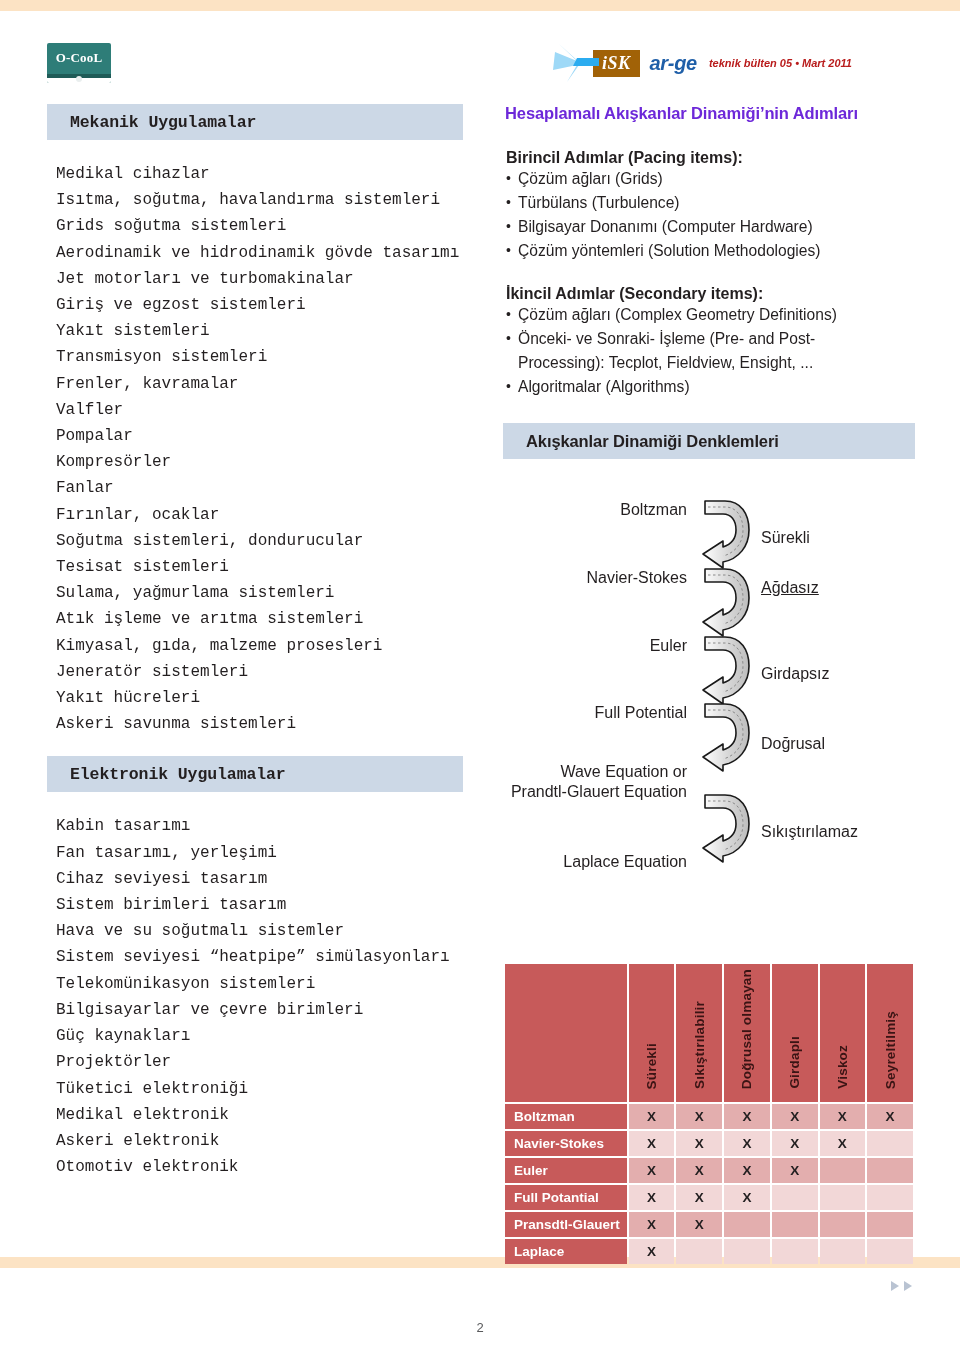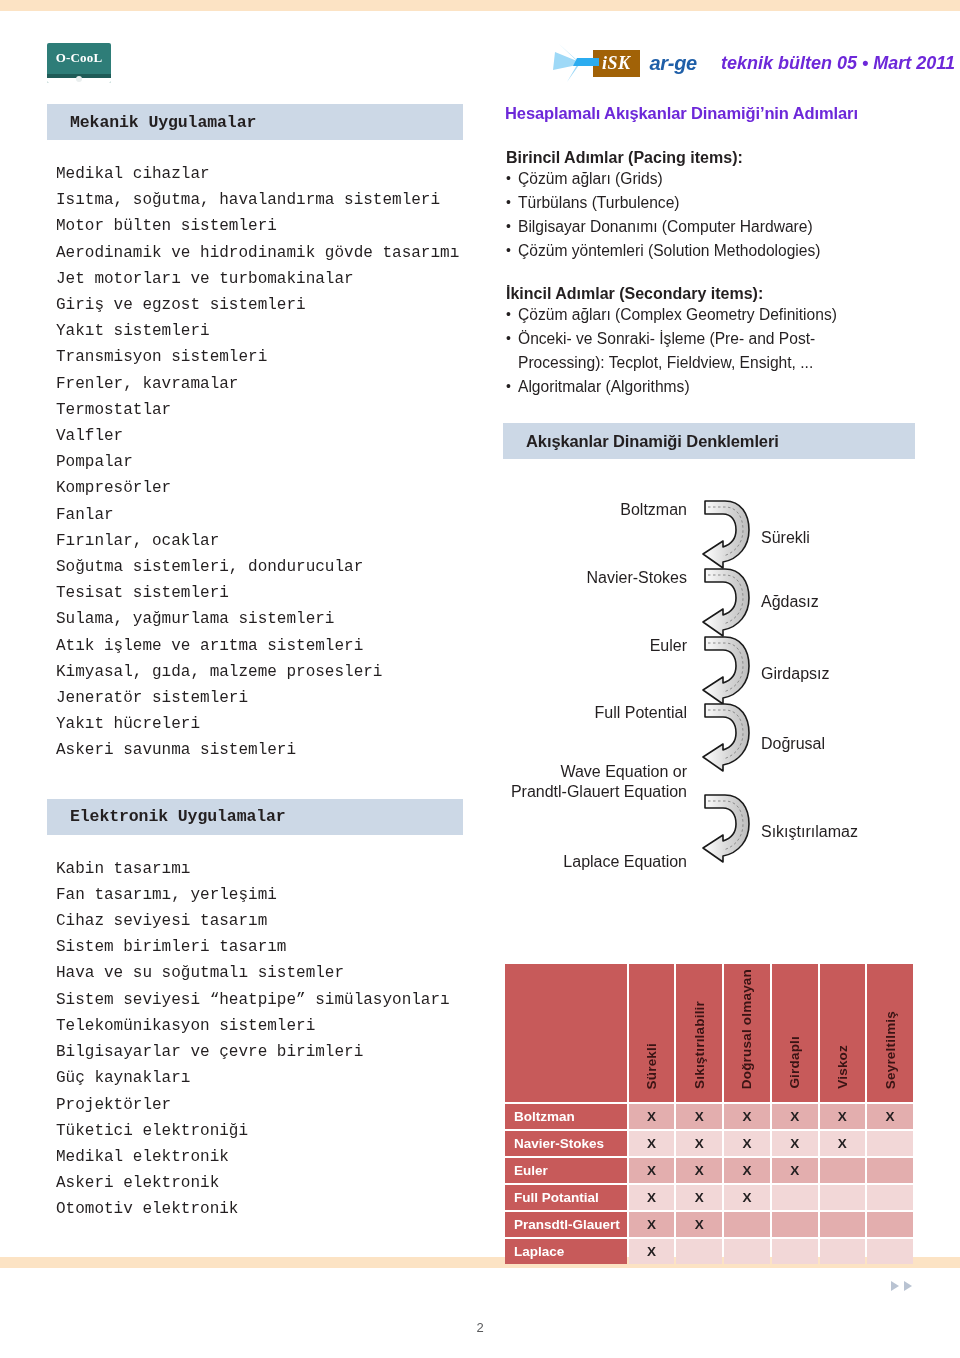--- a/index.html
+++ b/index.html
@@ -62,22 +62,22 @@
     background: #a16207; color: #ffffff;
     font-family: "Liberation Serif", serif; font-weight: bold; font-style: italic;
     font-size: 18px; line-height: 1; padding: 4px 9px 5px 9px;
     margin-left: -6px; letter-spacing: .5px;
   }
   .arge {
     color: #1f5fa8; font-weight: bold; font-style: italic;
     font-size: 20px; margin-left: 10px; letter-spacing: -.3px;
   }
   .bulletin {
-    color: #6d28d9; font-style: italic; font-weight: bold;
-    font-size: 18px; margin-left: 24px; white-space: nowrap;
+    color: #b91c1c; font-style: italic; font-weight: bold;
+    font-size: 11px; margin-left: 12px; white-space: nowrap;
   }
 
   
   .col-left  { position: absolute; left: 47px;  top: 104px; width: 416px; font-family: Liberation Mono, monospace; }
   .col-right { position: absolute; left: 503px; top: 104px; width: 412px; }
 
   .sec-head {
     background: #ccd8e6;
     height: 36px;
     display: flex; align-items: center;
@@ -197,44 +197,43 @@
     </div>
   </div>
 
   <div class="col-left">
 
     <div class="sec-head">Mekanik Uygulamalar</div>
 
     <ul class="plain-list" id="list-mekanik">
         <li>Medikal cihazlar</li>
         <li>Isıtma, soğutma, havalandırma sistemleri</li>
-        <li>Motor bülten sistemleri</li>
+        <li>Grids soğutma sistemleri</li>
         <li>Aerodinamik ve hidrodinamik gövde tasarımı</li>
         <li>Jet motorları ve turbomakinalar</li>
         <li>Giriş ve egzost sistemleri</li>
         <li>Yakıt sistemleri</li>
         <li>Transmisyon sistemleri</li>
         <li>Frenler, kavramalar</li>
-        <li>Termostatlar</li>
         <li>Valfler</li>
         <li>Pompalar</li>
         <li>Kompresörler</li>
         <li>Fanlar</li>
         <li>Fırınlar, ocaklar</li>
         <li>Soğutma sistemleri, dondurucular</li>
         <li>Tesisat sistemleri</li>
         <li>Sulama, yağmurlama sistemleri</li>
         <li>Atık işleme ve arıtma sistemleri</li>
         <li>Kimyasal, gıda, malzeme prosesleri</li>
         <li>Jeneratör sistemleri</li>
         <li>Yakıt hücreleri</li>
         <li>Askeri savunma sistemleri</li>
       </ul>
 
-    <div class="sec-head" style="margin-top:35px;">Elektronik Uygulamalar</div>
+    <div class="sec-head" style="margin-top:19px;">Elektronik Uygulamalar</div>
 
     <ul class="plain-list" id="list-elektronik">
         <li>Kabin tasarımı</li>
         <li>Fan tasarımı, yerleşimi</li>
         <li>Cihaz seviyesi tasarım</li>
         <li>Sistem birimleri tasarım</li>
         <li>Hava ve su soğutmalı sistemler</li>
         <li>Sistem seviyesi “heatpipe” simülasyonları</li>
         <li>Telekomünikasyon sistemleri</li>
         <li>Bilgisayarlar ve çevre birimleri</li>
@@ -277,21 +276,21 @@
       <div class="eq-left" style="top:96px;">Navier-Stokes</div>
       <div class="eq-left" style="top:164px;">Euler</div>
       <div class="eq-left" style="top:231px;">Full Potential</div>
       <div class="eq-left" style="top:290px;">
         <div>Wave Equation or</div>
         <div>Prandtl-Glauert Equation</div>
       </div>
       <div class="eq-left" style="top:380px;">Laplace Equation</div>
 
       <div class="eq-right" style="top:56px;">Sürekli</div>
-      <div class="eq-right" style="top:120px;">Ağdasız</div>
+      <div class="eq-right" style="top:106px;text-decoration:underline;">Ağdasız</div>
       <div class="eq-right" style="top:192px;">Girdapsız</div>
       <div class="eq-right" style="top:262px;">Doğrusal</div>
       <div class="eq-right" style="top:350px;">Sıkıştırılamaz</div>
 
       <div class="arrow" style="top:25px;">
           <svg width="58" height="72" viewBox="0 0 58 72">
             <defs>
               <linearGradient id="ag" x1="0" y1="0" x2="1" y2="0">
                 <stop offset="0%" stop-color="#ffffff"></stop>
                 <stop offset="55%" stop-color="#d7d7d7"></stop>

